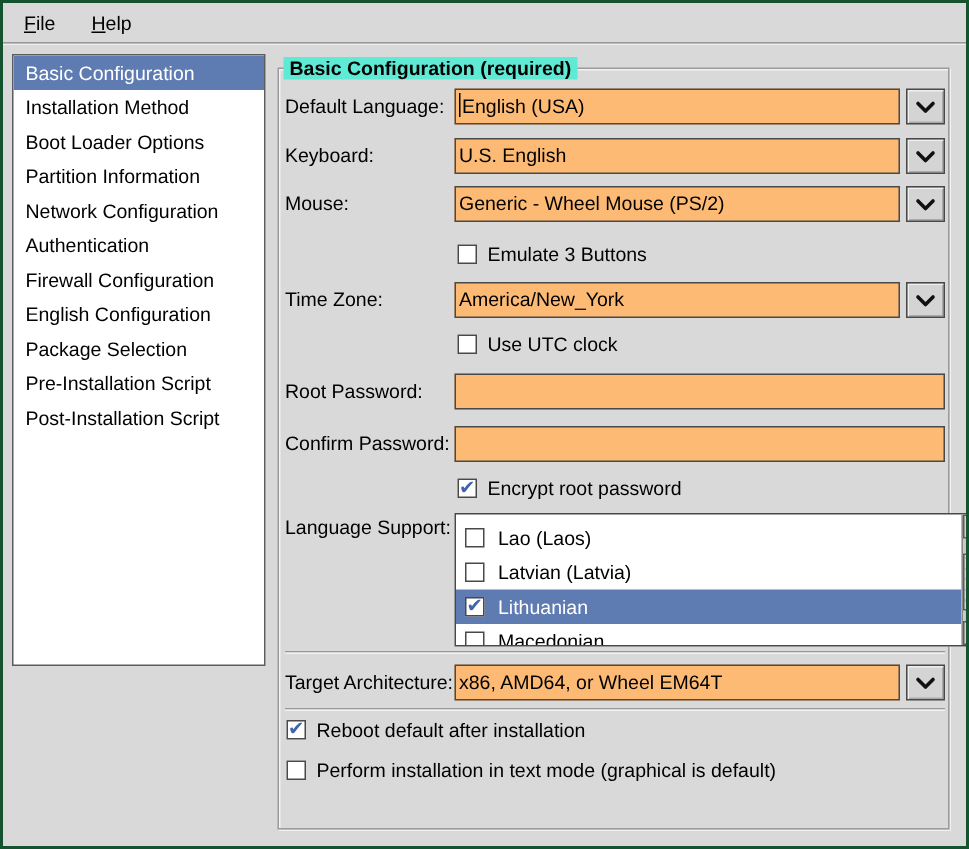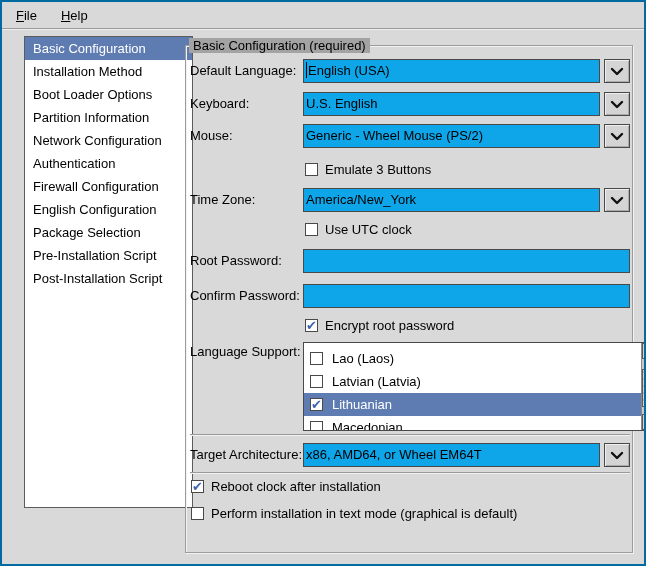--- a/index.html
+++ b/index.html
@@ -1,41 +1,41 @@
 <!DOCTYPE html>
 <html><head>
 <meta charset="utf-8">
 <style>
   * { margin:0; padding:0; box-sizing:border-box; }
   html,body { width:646px; height:566px; }
   body { font-family:"Liberation Sans","DejaVu Sans",sans-serif; font-size:13px; color:#000; }
 
-  .window { position:relative; width:646px; height:566px; background:#d9d9d9; border:2px solid #0369a1; overflow:hidden; }
+  .window { position:relative; width:646px; height:566px; background:#d9d9d9; border:2px solid #14532d; overflow:hidden; }
 
   
   .menubar { position:absolute; left:0; top:0; width:642px; height:27px;
              display:flex; align-items:center; gap:16px; padding-left:10px;
              border-bottom:1px solid #9a9a9a; box-shadow:0 1px 0 #f0f0f0; }
   .menu-item { padding:3px 4px; cursor:default; }
   .menu-item .u { text-decoration:underline; }
 
   
-  .sidebar { position:absolute; left:6px; top:34px; width:169px; height:472px;
-             background:#fff; border:1px solid #5c5c5c; overflow:hidden;margin-left:16px; }
+  .sidebar { position:absolute; left:6px; top:34px; width:169px; height:408px;
+             background:#fff; border:1px solid #5c5c5c; overflow:hidden; }
   .side-item { height:23px; line-height:23px; padding-left:8px; white-space:nowrap; }
   .side-item.selected { background:#5e7cb2; color:#fff; }
 
   
   .frame { position:absolute; left:183px; top:43px; width:448px; height:508px;
            border:1px solid #9c9c9c; box-shadow:inset 1px 1px 0 #f2f2f2, 1px 1px 0 #f2f2f2; }
-  .frame-title { position:absolute; top:-8px; left:3px; background:#a3a3a3; padding:0 4px; line-height:15px; }
+  .frame-title { position:absolute; top:-8px; left:3px; background:#5eead4; padding:0 4px; line-height:15px;font-weight:bold; }
 
   .flabel { position:absolute; left:4px; height:24px; line-height:24px; white-space:nowrap; }
 
-  .entry { position:absolute; left:117px; height:24px; background:#0ea5e9;
+  .entry { position:absolute; left:117px; height:24px; background:#fdba74;
            border:1px solid #494949; line-height:22px; padding-left:2px;
            font-family:"Liberation Sans","DejaVu Sans",sans-serif; font-size:13px; white-space:nowrap; overflow:hidden; }
   .combo-field { width:297px; }
   .wide { width:327px; }
   .caret { display:inline-block; width:1px; height:16px; background:#000; vertical-align:-3px; margin-right:1px; }
 
   .dropbtn { position:absolute; left:418px; width:26px; height:24px; background:#d4d4d4;
              border:1px solid #494949; box-shadow:inset 1px 1px 0 #efefef, inset -1px -1px 0 #aaa;
              display:flex; align-items:center; justify-content:center; }
 
@@ -184,20 +184,20 @@
     <div class="dropbtn" style="top:397px">
       <svg class="chev" width="14" height="9" viewBox="0 0 14 9">
           <polyline points="2,2 7,7 12,2" fill="none" stroke="#111" stroke-width="2.4" stroke-linecap="round" stroke-linejoin="round"></polyline>
         </svg>
     </div>
 
     <div class="hsep" style="top:426px"></div>
 
     <label class="check" style="left:5px;top:433px">
       <span class="box on">✔</span>
-      <span>Reboot clock after installation</span>
+      <span>Reboot default after installation</span>
     </label>
     <label class="check" style="left:5px;top:460px">
       <span class="box"></span>
       <span>Perform installation in text mode (graphical is default)</span>
     </label>
   </div>
 </div>
 
 </body></html>

